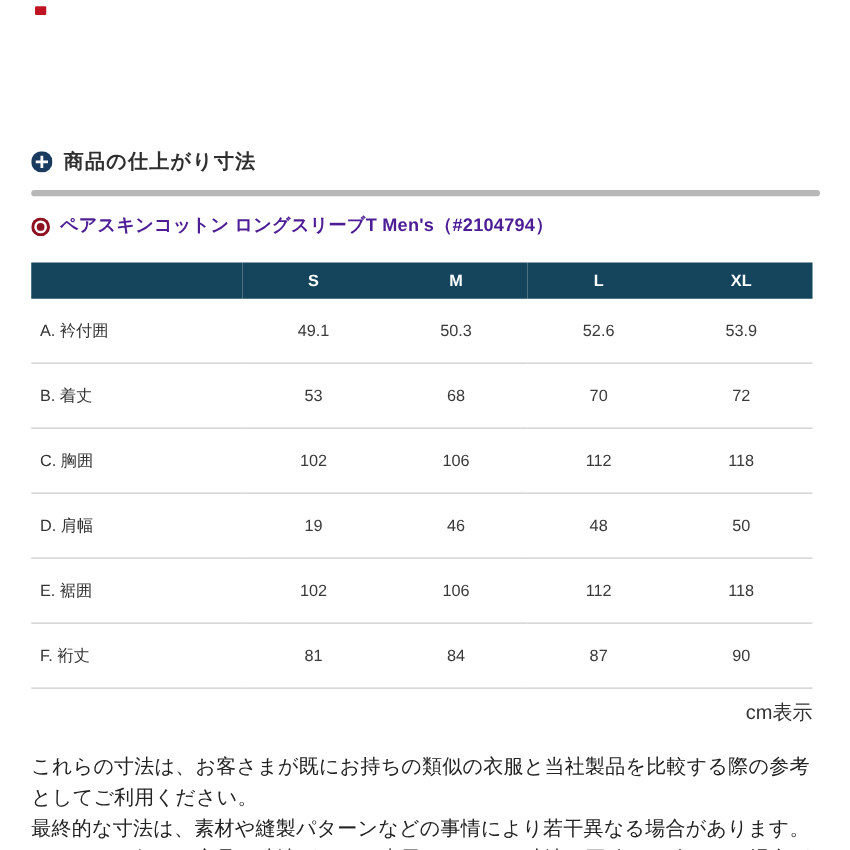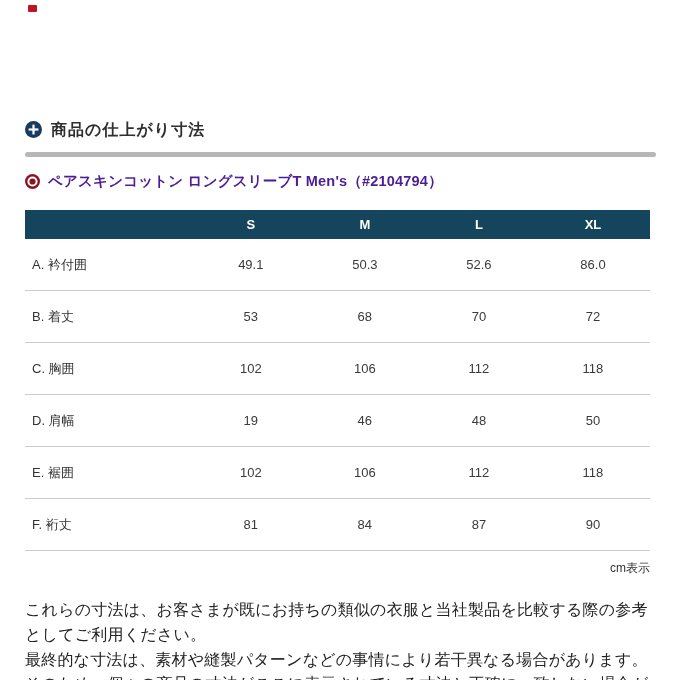--- a/index.html
+++ b/index.html
@@ -107,21 +107,21 @@
     padding: 0;
   }
   .size-table tbody td.row-label {
     text-align: left;
     padding-left: 7px;
     color: #333333;
   }
   .unit-note {
     margin-top: 9px;
     text-align: right;
-    font-size: 12px;
+    font-size: 16px;
     color: #333333;
     width: 625px;
   }
   
   .footer-note {
     margin-top: 21px;
     width: 631px;
     font-size: 16px;
     color: #222222;
     line-height: 1.55;
@@ -172,21 +172,21 @@
           <th>L</th>
           <th>XL</th>
         </tr>
       </thead>
       <tbody>
         <tr>
           <td class="row-label">A. 衿付囲</td>
           <td>49.1</td>
           <td>50.3</td>
           <td>52.6</td>
-          <td>86.0</td>
+          <td>53.9</td>
         </tr>
         <tr>
           <td class="row-label">B. 着丈</td>
           <td>53</td>
           <td>68</td>
           <td>70</td>
           <td>72</td>
         </tr>
         <tr>
           <td class="row-label">C. 胸囲</td>

